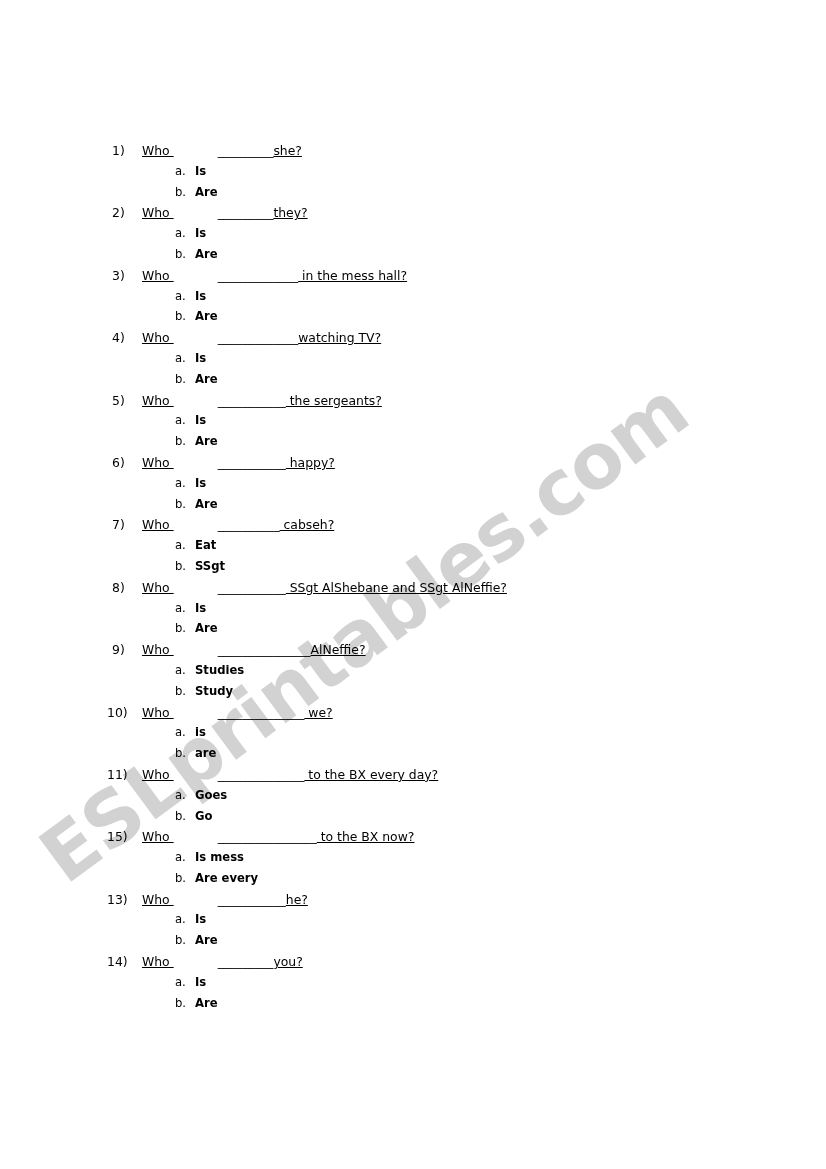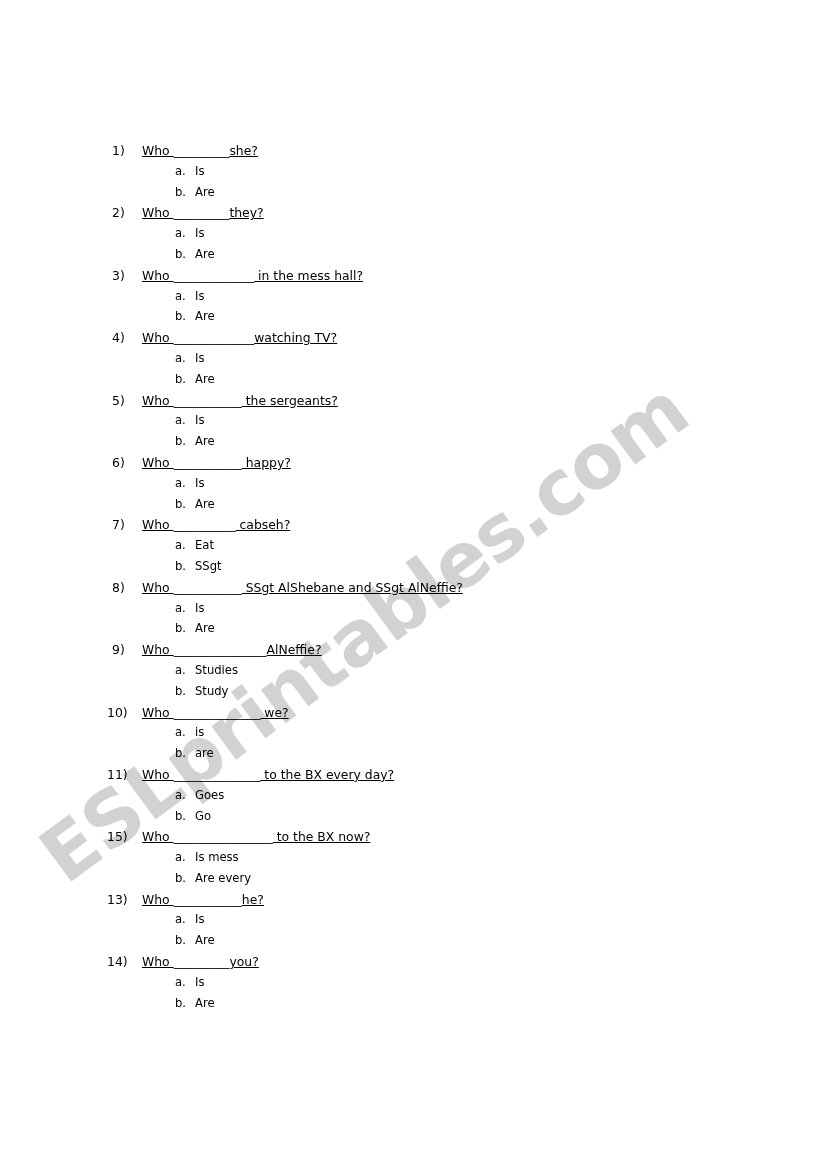--- a/index.html
+++ b/index.html
@@ -70,37 +70,39 @@
     width: 30px;
     margin-left: -5px;
     flex: 0 0 35px;
   }
   .qtext {
     white-space: pre;
     text-decoration: underline;
   }
   .blank {
     letter-spacing: 0px;
+    margin-left: 44px;
   }
   .opt {
     display: flex;
     align-items: baseline;
     height: 20.8px;
     font-size: 11.6px;
     color: #000000;
     padding-left: 63px;
     white-space: pre;
   }
   .optlabel {
     display: inline-block;
     width: 20px;
     flex: 0 0 20px;
   }
   .opttext {
     white-space: pre;
+    font-weight: bold;
   }
 </style>
 </head>
 <body>
 
 <div class="page">
 
   <div class="watermark">ESLprintables.com</div>
 
   <div class="sheet">

